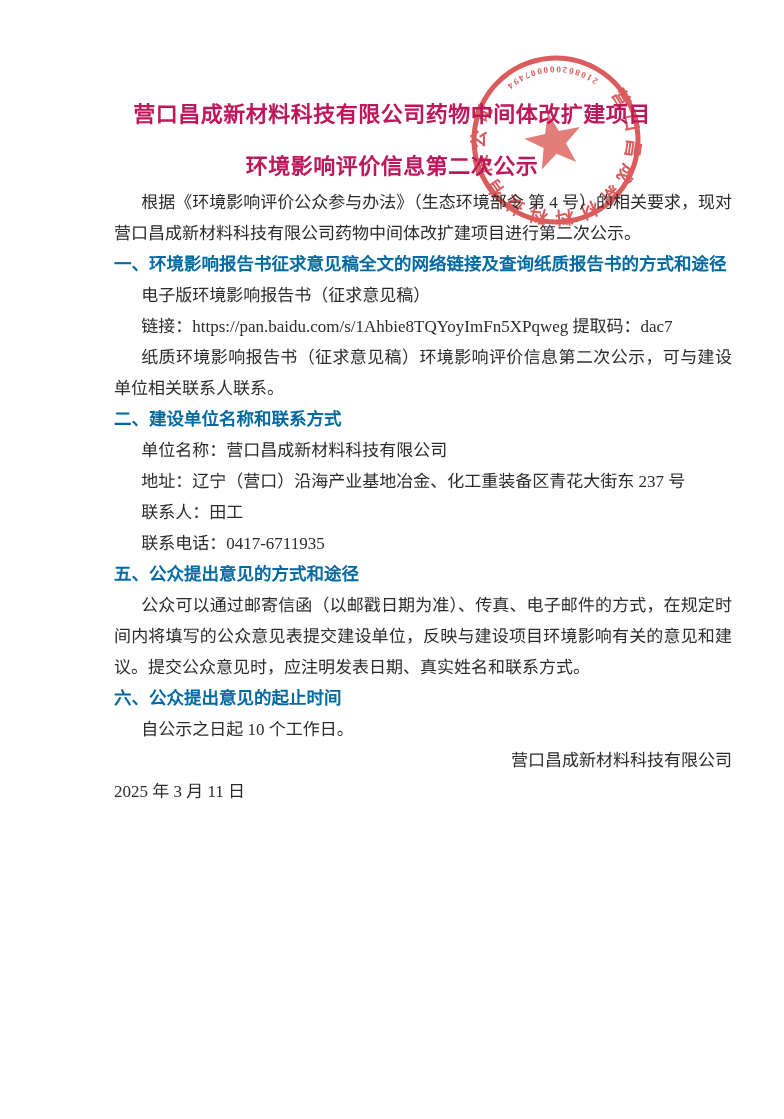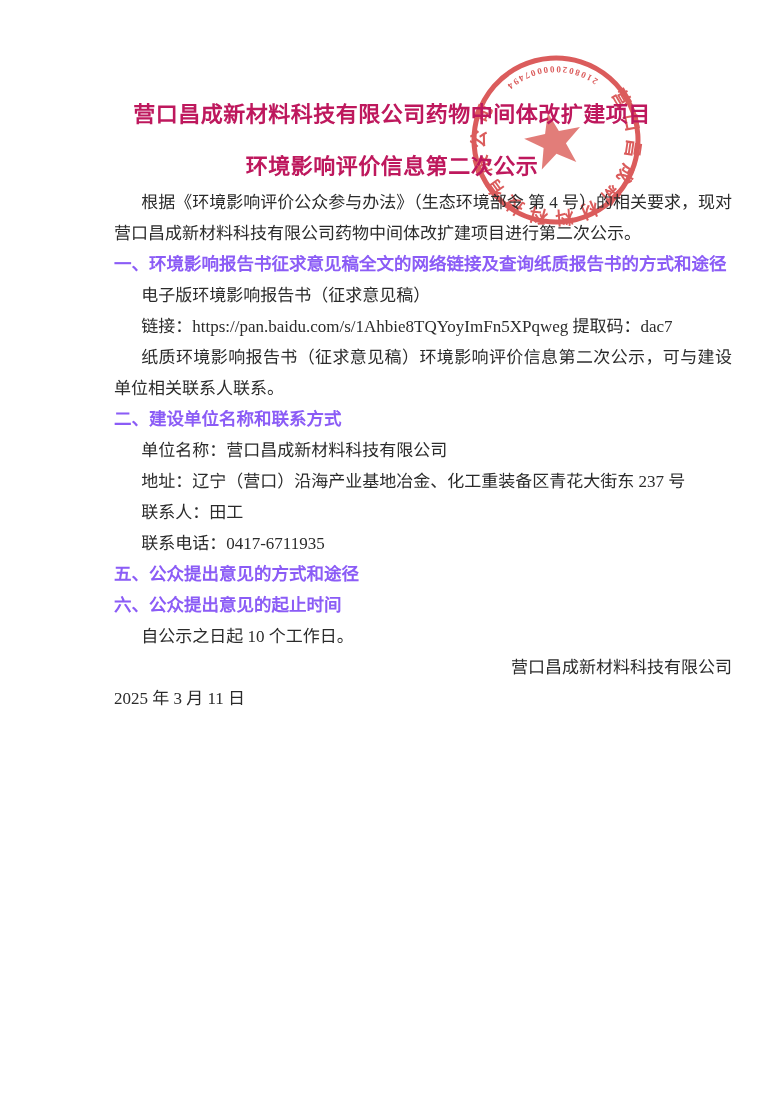--- a/index.html
+++ b/index.html
@@ -26,21 +26,21 @@
   .doc-body {
     position:absolute; left:86px; top:187px; width:618px;
     font-size:17px; line-height:31px;
     text-align:justify;
     margin-left:28px;
   }
   .doc-body p, .doc-body h2 { margin:0; padding:0; }
   .doc-body h2 {
     font-family:"Liberation Sans","DejaVu Sans",sans-serif;
     font-weight:700; font-size:17.5px; line-height:31px;
-    color:#8b5cf6;
+    color:#0369a1;
     text-align:left;
   }
   .indent { text-indent:1.6em; }
   .sig-line  { text-align:right; padding-right:26px; }
   .date-line { text-align:left; padding-right:42px; }
   
   .seal {
     position:absolute; left:468px; top:52px; width:176px; height:176px;
     mix-blend-mode:multiply;
     opacity:0.88;
@@ -97,20 +97,21 @@
       <p class="indent">单位名称：营口昌成新材料科技有限公司</p>
       <p class="indent">地址：辽宁（营口）沿海产业基地冶金、化工重装备区青花大街东 237 号</p>
       <p class="indent">联系人：田工</p>
       <p class="indent">联系电话：0417-6711935</p>
     </section>
 
 
 
     <section>
       <h2>五、公众提出意见的方式和途径</h2>
+      <p class="indent">公众可以通过邮寄信函（以邮戳日期为准）、传真、电子邮件的方式，在规定时间内将填写的公众意见表提交建设单位，反映与建设项目环境影响有关的意见和建议。提交公众意见时，应注明发表日期、真实姓名和联系方式。</p>
     </section>
 
     <section>
       <h2>六、公众提出意见的起止时间</h2>
       <p class="indent">自公示之日起 10 个工作日。</p>
     </section>
 
     <p class="sig-line">营口昌成新材料科技有限公司</p>
     <p class="date-line">2025 年 3 月 11 日</p>
 

